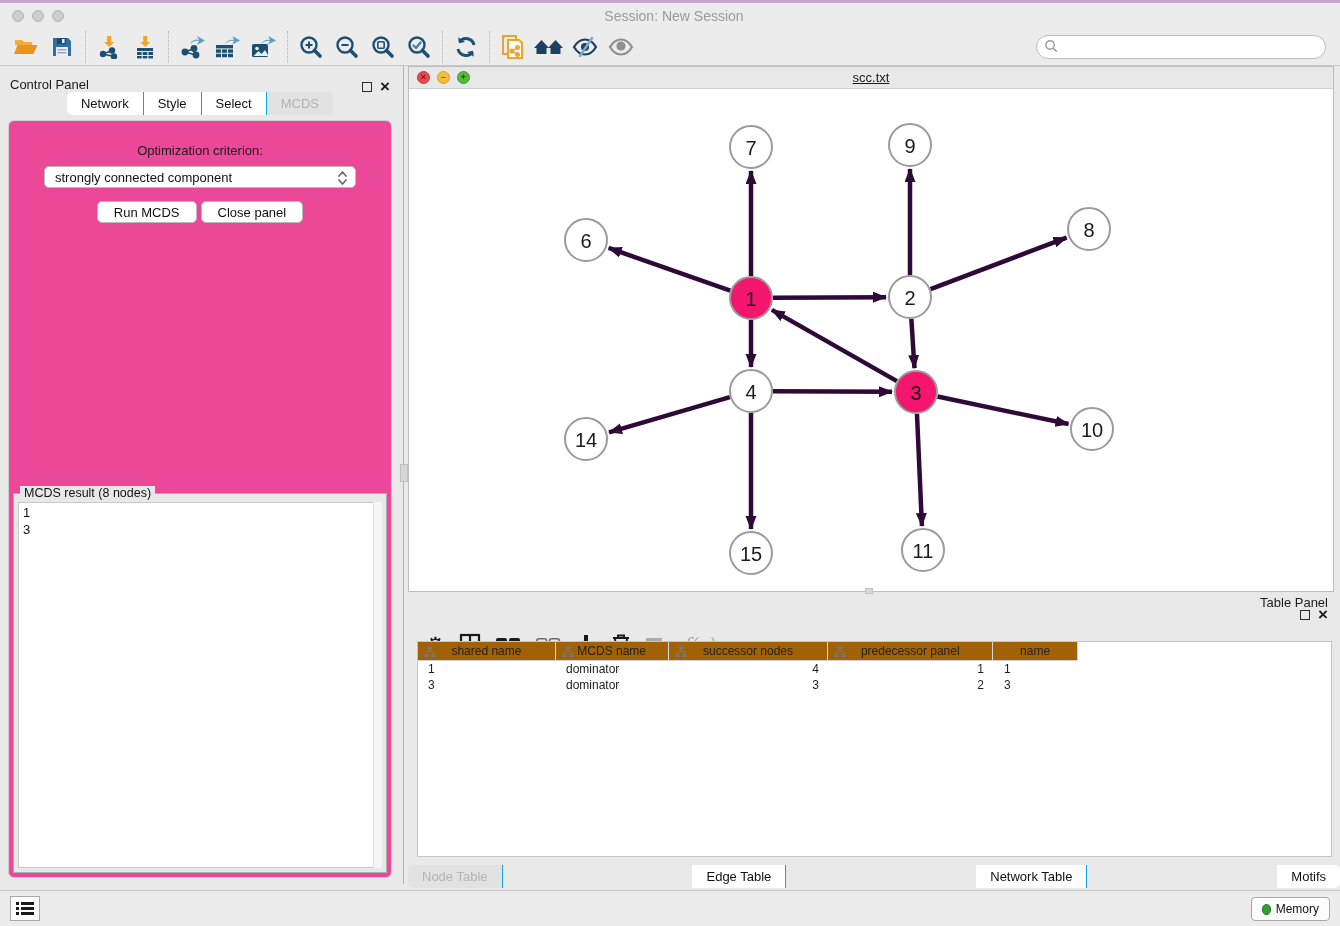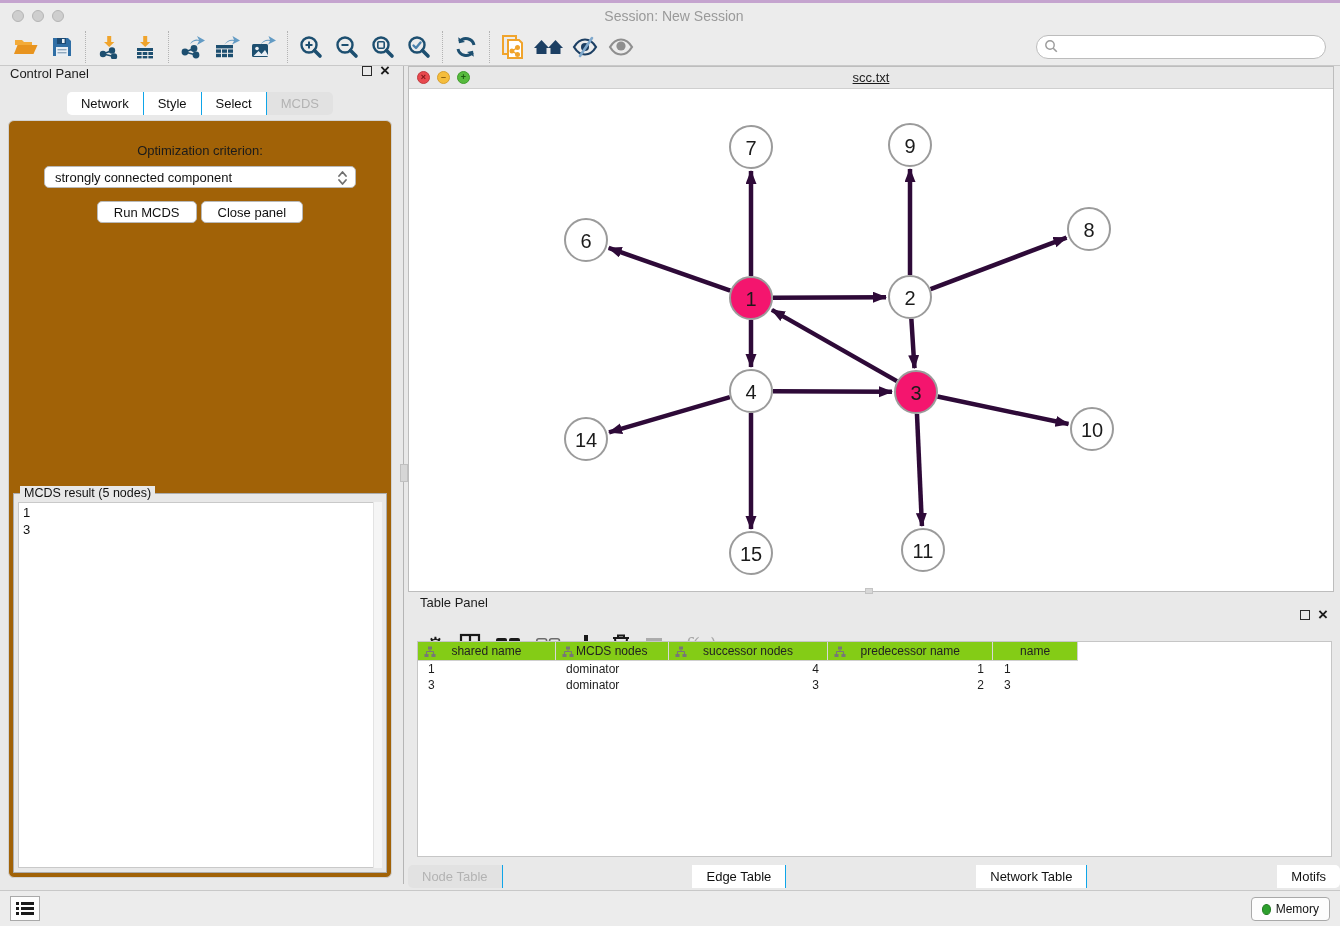--- a/index.html
+++ b/index.html
@@ -16,31 +16,31 @@
   
   .toolbar { position:absolute; top:28px; left:0; right:0; height:38px; background:#ececec; border-bottom:1px solid #c9c9c9; display:flex; align-items:center; padding:0 8px; }
   .tb-btn { width:36px; height:32px; display:flex; align-items:center; justify-content:center; background:none; border:none; cursor:default; }
   .tb-sep { width:1px; height:32px; border-left:1px dotted #b3b3b3; margin:0 5px; }
   .search-wrap { margin-left:auto; margin-right:6px; position:relative; }
   .search-input { width:290px; height:24px; border:1px solid #bcbcbc; border-radius:12px; background:#fff; padding:0 10px 0 26px; font-size:12px; outline:none; }
   .search-glyph { position:absolute; left:8px; top:4px; }
 
   
   .control-panel { position:absolute; left:0; top:66px; width:400px; height:818px; background:#e9e9e9; }
-  .panel-titlerow { height:26px; display:flex; align-items:flex-start; padding:0 10px; }
+  .panel-titlerow { height:26px; display:flex; align-items:flex-end; padding:0 10px; }
   .panel-title { font-size:13px; color:#1c1c1c; }
   .panel-ctl { margin-left:auto; display:flex; gap:8px; align-items:center; }
   .float-box { width:10px; height:10px; border:1.6px solid #2a2a2a; display:inline-block; }
   .close-x { font-size:17px; font-weight:700; color:#1a1a1a; line-height:10px; }
   .seg-tabs { display:flex; justify-content:center; position:relative; z-index:2; }
   .seg-tab { font-size:13px; color:#111; background:#fff; padding:4px 14px; border-right:1px solid #0ea5e9; }
   .seg-tab:first-child { border-radius:5px 0 0 5px; }
   .seg-tab:last-child { border-radius:0 5px 5px 0; border-right:none; }
   .seg-tab.active { background:#e2e2e2; color:#b3b3b3; }
-  .cp-content { position:absolute; left:8px; right:8px; top:54px; bottom:6px; background:#a16207; border:1px solid #d2d2d2; border-radius:6px; }
+  .cp-content { position:absolute; left:8px; right:8px; top:54px; bottom:6px; background:#ec4899; border:1px solid #d2d2d2; border-radius:6px; }
   .opt-label { text-align:center; font-size:13px; color:#1b1b1b; margin-top:22px; }
   .dropdown { position:relative; margin:8px auto 0; width:312px; height:22px; background:#fff; border:1px solid #b9b9b9; border-radius:5px; display:flex; align-items:center; padding:0 26px 0 10px; font-size:13px; color:#111; }
   .dd-stepper { position:absolute; right:7px; top:3px; }
   .btn-row { display:flex; justify-content:center; gap:4px; margin-top:13px; }
   .push-btn { height:22px; padding:0 16px; background:#fff; border:1px solid #b9b9b9; border-radius:5px; font-size:13px; color:#111; font-family:"Liberation Sans",sans-serif; }
   .result-group { position:absolute; left:4px; right:4px; top:372px; bottom:4px; border:1px solid #adadad; background:#e8e8e8; }
   .result-legend { position:absolute; top:-8px; left:6px; background:#e8e8e8; padding:0 4px; font-size:12.5px; color:#111; }
   .result-area { position:absolute; left:4px; right:4px; top:8px; bottom:4px; background:#fff; border:1px solid #c9c9c9; font-size:13px; color:#111; padding:1px 4px; white-space:pre; line-height:17px; }
   .result-scroll { position:absolute; right:4px; top:8px; bottom:4px; width:9px; background:#f5f5f5; border-left:1px solid #e3e3e3; }
 
@@ -61,21 +61,21 @@
   .net-canvas { position:absolute; left:0; top:22px; width:924px; height:502px; background:#fff; }
   .net-grip { position:absolute; left:456px; bottom:-3px; width:8px; height:6px; background:#d8d8d8; border:1px solid #c4c4c4; }
 
   
   .table-panel { position:absolute; left:408px; top:595px; width:932px; height:295px; background:#e9e9e9; }
   .tp-toolbar { display:flex; align-items:center; gap:14px; padding:10px 0 8px 18px; }
   .tp-btn { display:flex; align-items:center; justify-content:center; background:none; border:none; height:26px; }
   .gear-glyph { font-size:21px; color:#1a1a1a; line-height:1; }
   .fx-glyph { font-family:"DejaVu Serif", serif; font-style:italic; font-size:18px; color:#a9a9a9; }
   .tbl-box { position:absolute; left:9px; right:8px; top:46px; bottom:33px; background:#fff; border:1px solid #c6c6c6; overflow:hidden; }
-  .tbl-head { display:flex; height:19px; background:#84cc16; border-bottom:1px solid #d0d0d0; width:660px; border-right:1px solid #d0d0d0; }
+  .tbl-head { display:flex; height:19px; background:#a16207; border-bottom:1px solid #d0d0d0; width:660px; border-right:1px solid #d0d0d0; }
   .th { display:flex; align-items:center; justify-content:center; gap:4px; font-size:12px; color:#222; border-right:1px solid #d8d8d8; position:relative; }
   .th:last-child { border-right:none; }
   .th .tree-ic { position:absolute; left:6px; top:4px; }
   .tr { display:flex; height:16px; font-size:12px; color:#1d1d1d; }
   .td { padding:0 10px; overflow:hidden; white-space:nowrap; line-height:16px; }
   .bottom-tabs { position:absolute; left:0; right:0; bottom:2px; display:flex; justify-content:space-between; }
 
   
   .statusbar { position:absolute; left:0; bottom:0; width:1340px; height:36px; background:#ececec; border-top:1px solid #c8c8c8; }
   .list-btn { position:absolute; left:10px; top:5px; width:30px; height:25px; background:#fdfdfd; border:1px solid #a9a9a9; display:flex; align-items:center; justify-content:center; }
@@ -280,21 +280,21 @@
               <path d="M2 6l3.5-4L9 6" fill="none" stroke="#6f6f6f" stroke-width="1.8" stroke-linecap="round" stroke-linejoin="round"></path>
               <path d="M2 10l3.5 4L9 10" fill="none" stroke="#6f6f6f" stroke-width="1.8" stroke-linecap="round" stroke-linejoin="round"></path>
             </svg>
         </span>
       </div>
       <div class="btn-row">
         <button class="push-btn">Run MCDS</button>
         <button class="push-btn">Close panel</button>
       </div>
       <div class="result-group">
-        <span class="result-legend">MCDS result (5 nodes)</span>
+        <span class="result-legend">MCDS result (8 nodes)</span>
         <div class="result-area" id="result-area">1
 3</div>
         <div class="result-scroll"></div>
       </div>
     </div>
   </div>
 
   <div class="vsplit">
     <span class="line"></span>
       <span class="grip"></span>
@@ -436,21 +436,21 @@
           </div>
           <div class="th" style="width: 113px;">
             <svg class="tree-ic" width="12" height="12" viewBox="0 0 12 12">
               <g fill="#777" stroke="#777">
                 <rect x="4" y="0.5" width="4" height="3" stroke="none"></rect>
                 <path d="M6 3.5v2M2.5 5.5h7M2.5 5.5V8M9.5 5.5V8" fill="none" stroke-width="1.1"></path>
                 <rect x="0.5" y="8" width="4" height="3" stroke="none"></rect>
                 <rect x="7.5" y="8" width="4" height="3" stroke="none"></rect>
               </g>
             </svg>
-            <span>MCDS nodes</span>
+            <span>MCDS name</span>
           </div>
           <div class="th" style="width: 160px;">
             <svg class="tree-ic" width="12" height="12" viewBox="0 0 12 12">
               <g fill="#777" stroke="#777">
                 <rect x="4" y="0.5" width="4" height="3" stroke="none"></rect>
                 <path d="M6 3.5v2M2.5 5.5h7M2.5 5.5V8M9.5 5.5V8" fill="none" stroke-width="1.1"></path>
                 <rect x="0.5" y="8" width="4" height="3" stroke="none"></rect>
                 <rect x="7.5" y="8" width="4" height="3" stroke="none"></rect>
               </g>
             </svg>
@@ -458,21 +458,21 @@
           </div>
           <div class="th" style="width: 165px;">
             <svg class="tree-ic" width="12" height="12" viewBox="0 0 12 12">
               <g fill="#777" stroke="#777">
                 <rect x="4" y="0.5" width="4" height="3" stroke="none"></rect>
                 <path d="M6 3.5v2M2.5 5.5h7M2.5 5.5V8M9.5 5.5V8" fill="none" stroke-width="1.1"></path>
                 <rect x="0.5" y="8" width="4" height="3" stroke="none"></rect>
                 <rect x="7.5" y="8" width="4" height="3" stroke="none"></rect>
               </g>
             </svg>
-            <span>predecessor name</span>
+            <span>predecessor panel</span>
           </div>
           <div class="th" style="width: 84px;">
             <span>name</span>
           </div>
         </div>
       <div id="tbl-body">
           <div class="tr">
             <div class="td" style="width: 138px; text-align: left;">1</div>
             <div class="td" style="width: 113px; text-align: left;">dominator</div>
             <div class="td" style="width: 160px; text-align: right;">4</div>

